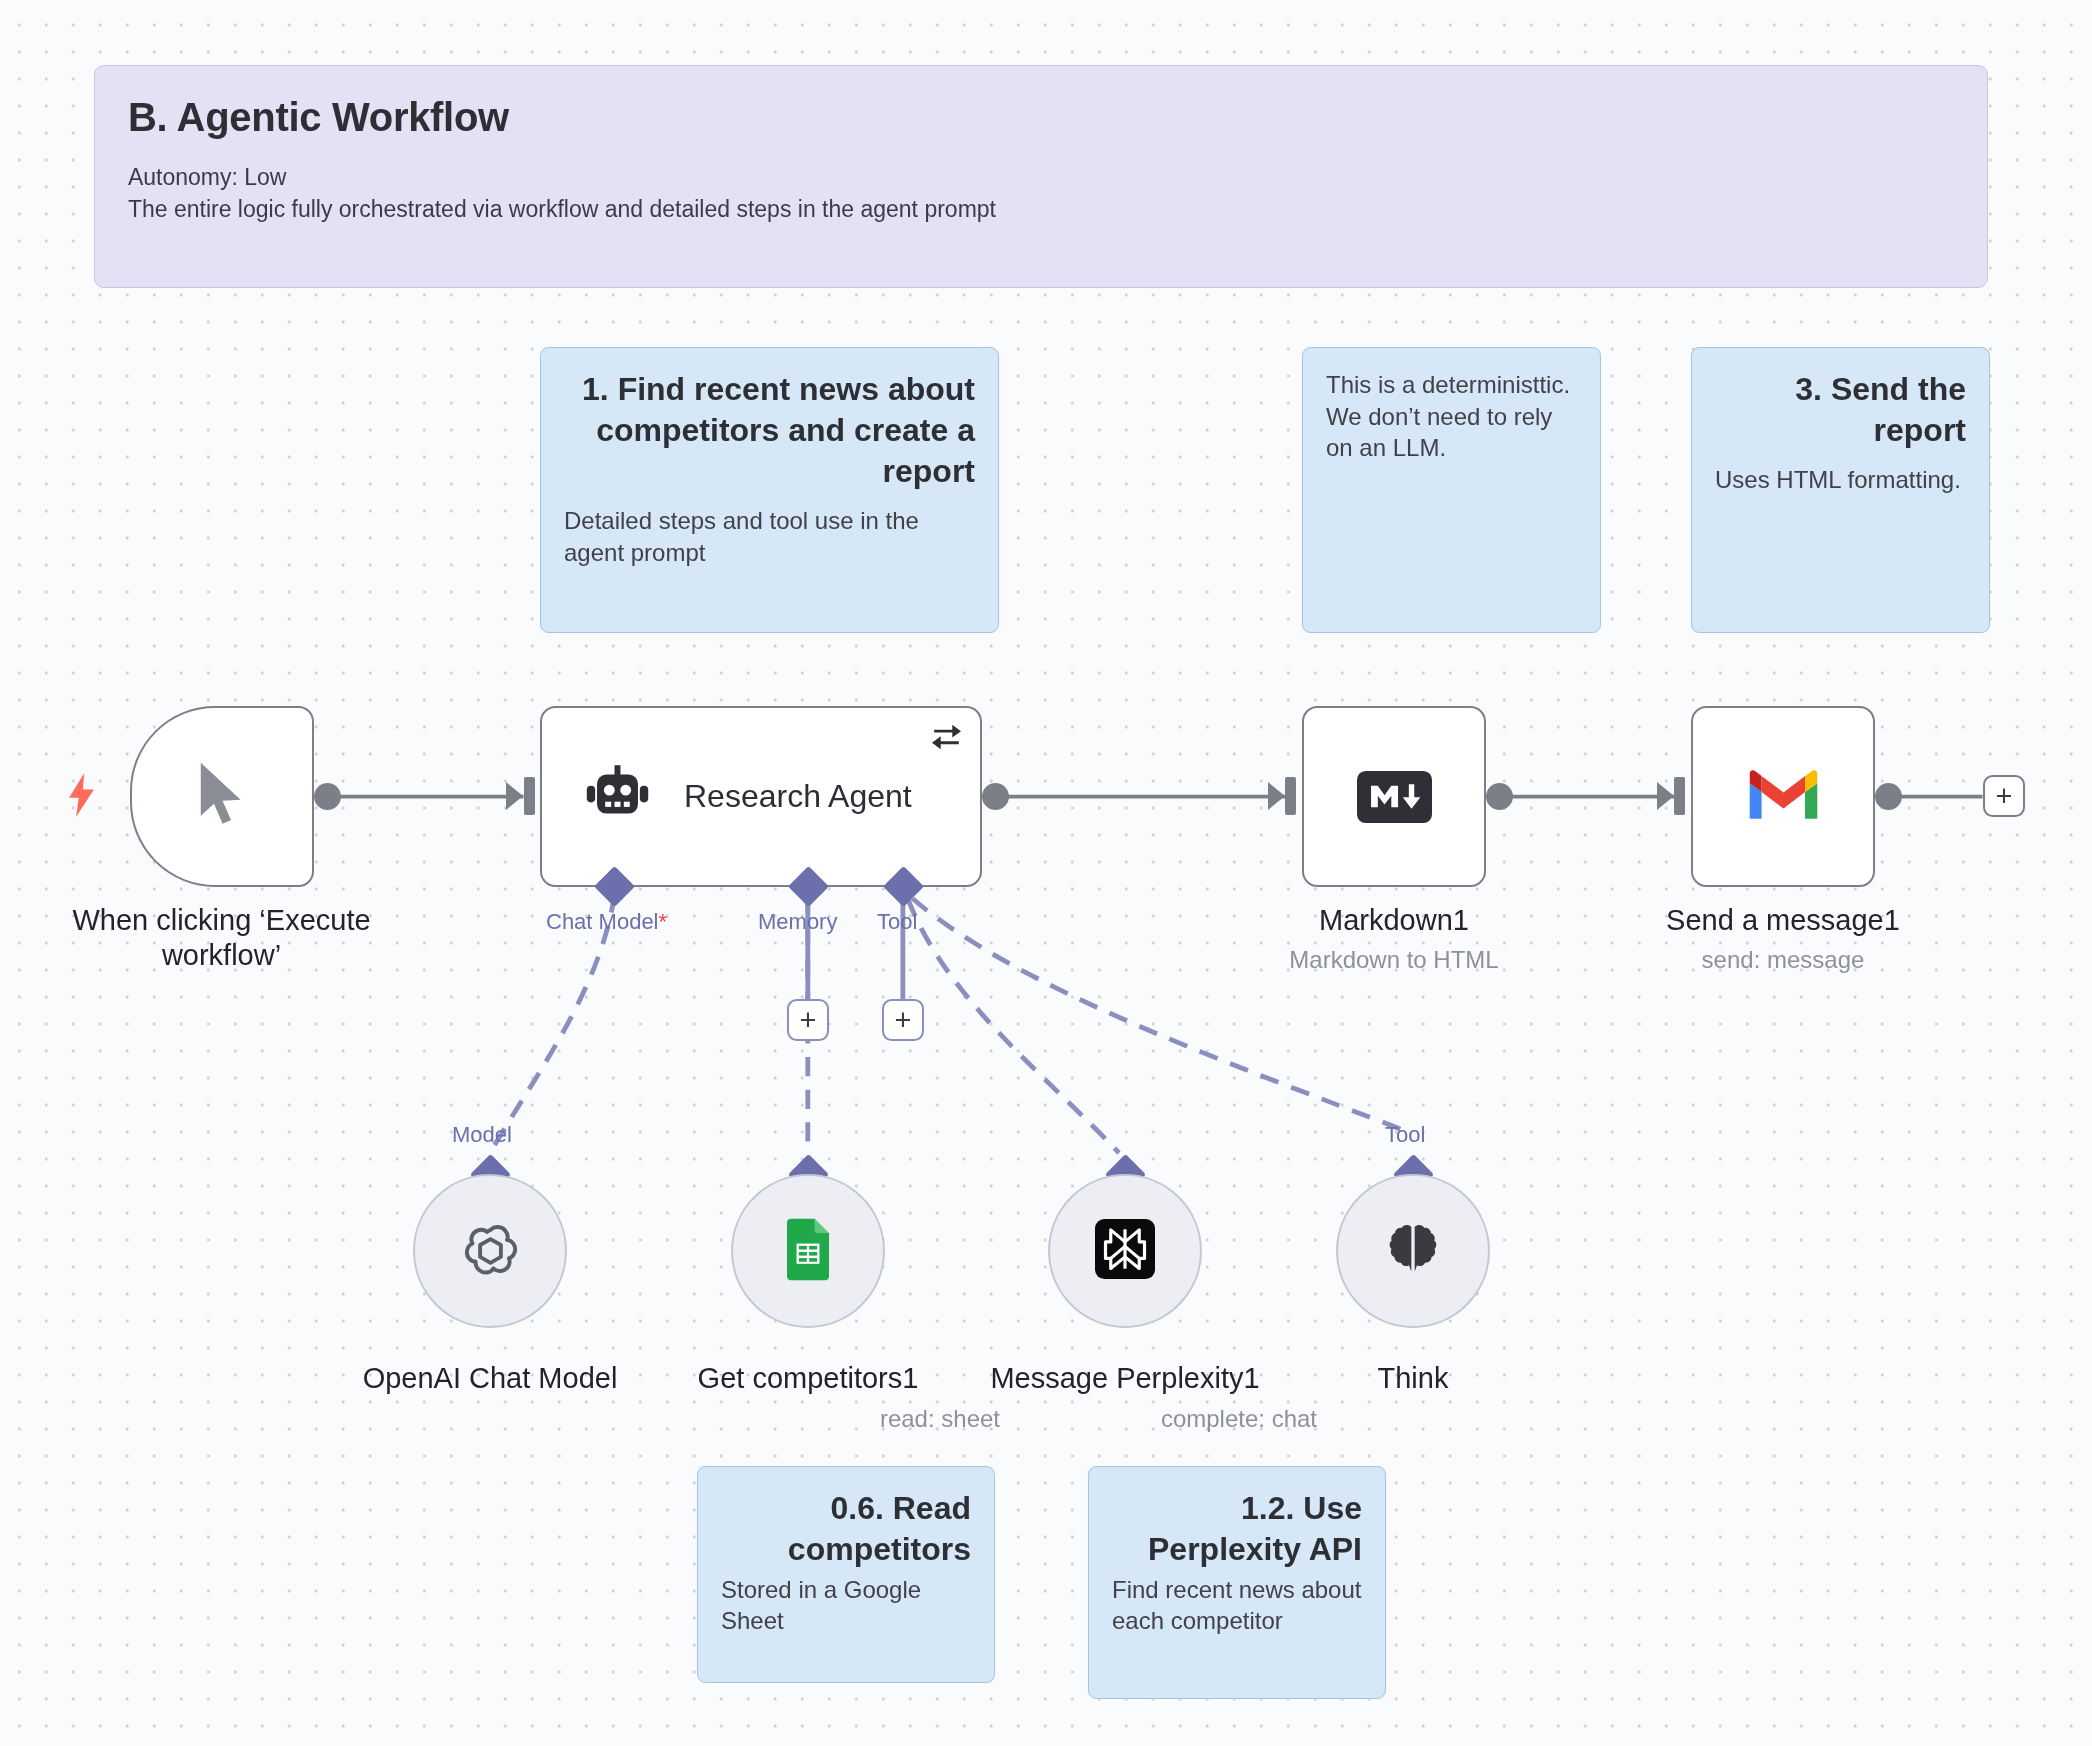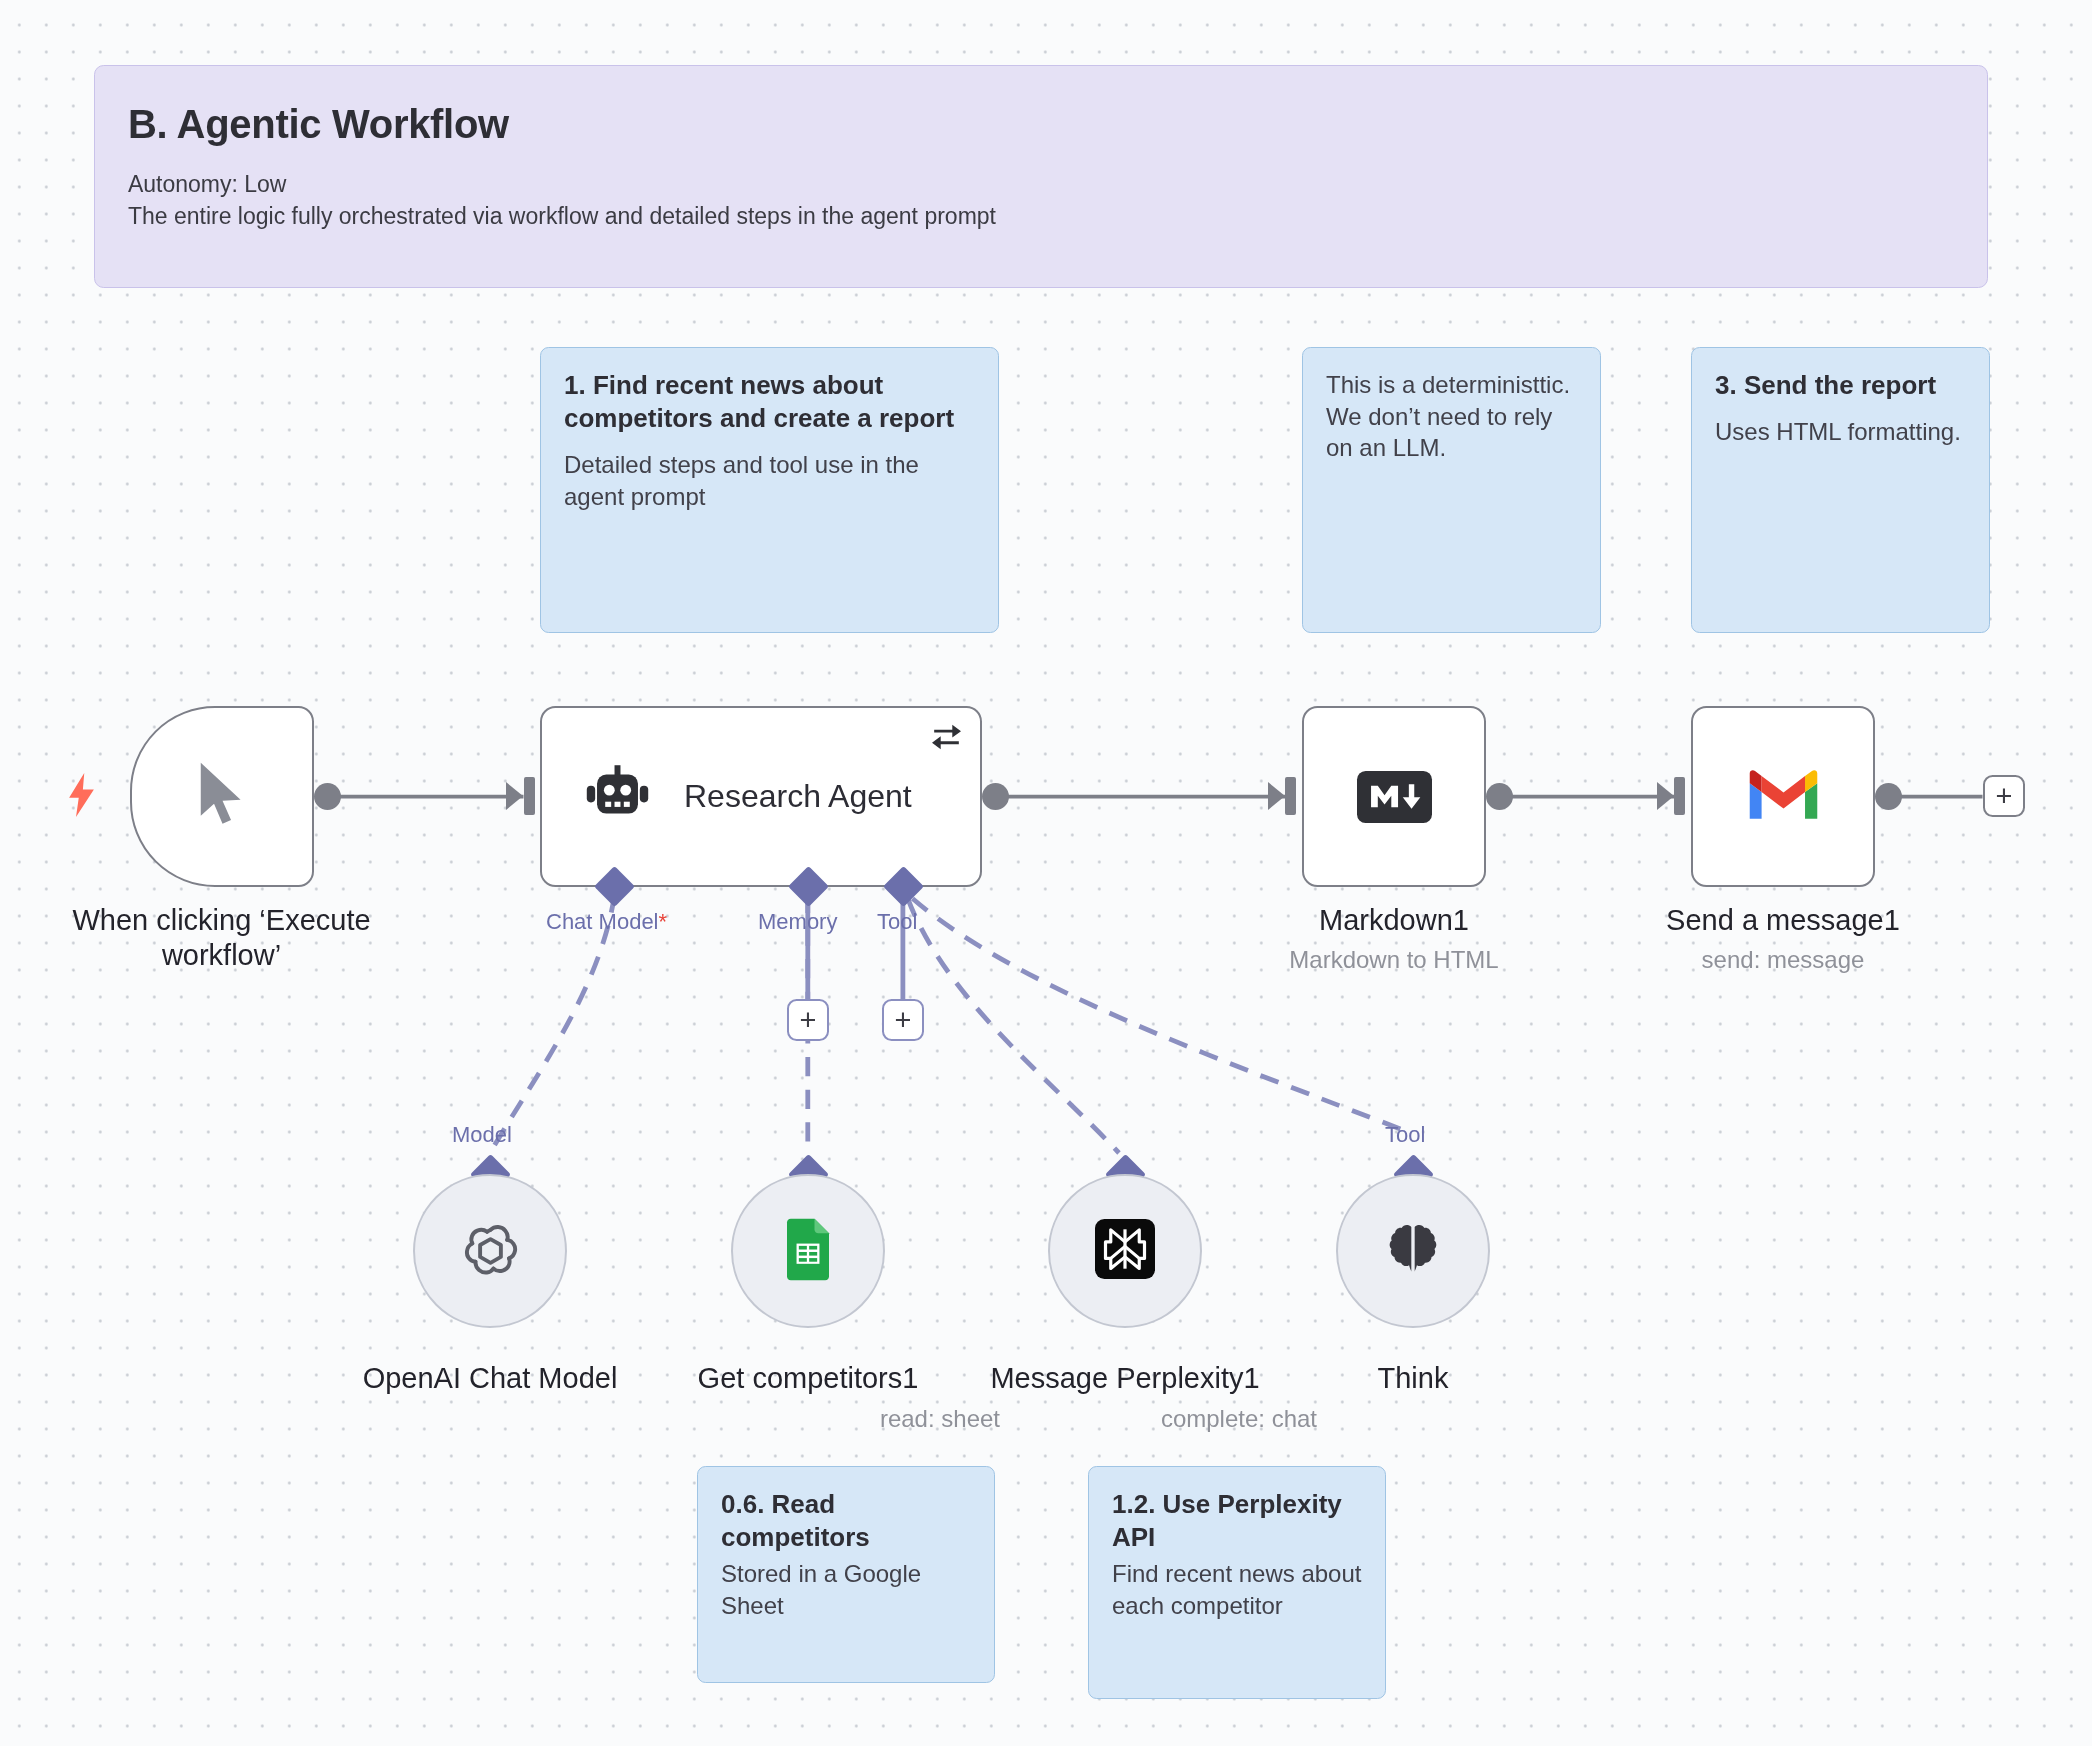--- a/index.html
+++ b/index.html
@@ -17,36 +17,37 @@
     background-image: radial-gradient(circle, #c9cdd4 1.3px, transparent 1.5px);
     background-size: 27px 27px;
     background-position: 5.8px 11.5px;
   }
   svg.edges { position: absolute; inset: 0; width: 2092px; height: 1747px; pointer-events: none; }
 
   
   .header-note {
     position: absolute; left: 94px; top: 65px; width: 1894px; height: 223px;
     background: #e5e1f5; border: 1px solid #c9c2ea; border-radius: 9.6px;
-    padding: 24px 31px;
+    padding: 17px 31px;
   }
   .header-title {
     font-size: 40px; font-weight: bold; color: #2e2e35; letter-spacing: -0.3px;
     margin: 11.5px 0 21px 1.9px;
   }
   .header-line { font-size: 23px; color: #3b3b43; line-height: 1.42; margin-left: 1.9px; }
 
   
   .note {
     position: absolute; background: #d6e7f7; border: 1px solid #9fc4e4;
     border-radius: 8.6px; padding: 21px 23px;
   }
   .note-title {
-    font-size: 26px; font-weight: bold; color: #2e2e35; line-height: 1.28;
+    font-size: 32px; font-weight: bold; color: #2e2e35; line-height: 1.28;
     margin-bottom: 13.4px;
+    text-align: right;
   }
   .note-body { font-size: 24px; color: #41414a; line-height: 1.32; }
   .note-tight .note-title { margin-bottom: 3.8px; }
 
   #note1 { left: 540px; top: 347px; width: 459px; height: 286px; }
   #note2 { left: 1302px; top: 347px; width: 299px; height: 286px; }
   #note3 { left: 1691px; top: 347px; width: 299px; height: 286px; }
   #note11 { left: 697px; top: 1466px; width: 298px; height: 217px; }
   #note12 { left: 1088px; top: 1466px; width: 298px; height: 233px; }
 

